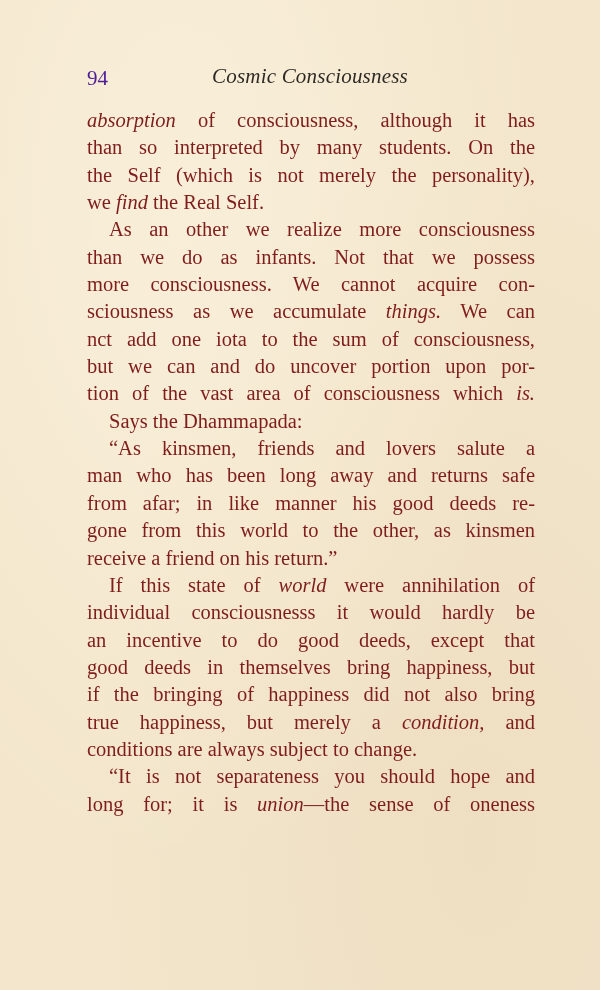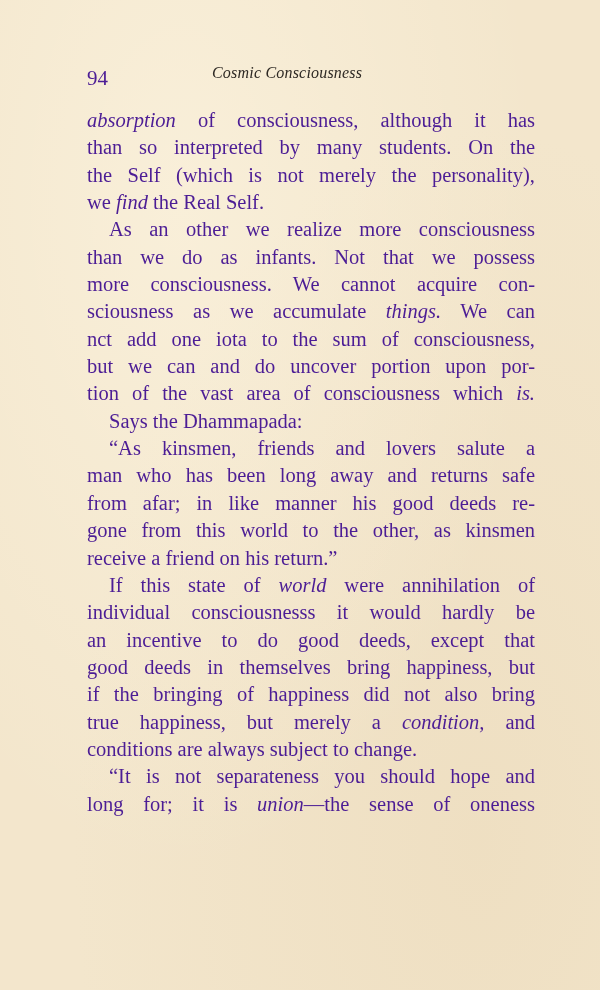--- a/index.html
+++ b/index.html
@@ -36,40 +36,40 @@
     left: 0;
     top: 2px;
     font-size: 21px;
     font-family: "Liberation Serif", serif;
     color: #4c1d95;
   }
   .running-title {
     position: absolute;
     left: 125px;
     top: 0;
-    font-size: 16px;
+    font-size: 21px;
     font-style: italic;
     color: #2e2924;
     letter-spacing: 0.2px;
   }
   .body-text {
     position: absolute;
     top: 107px;
     left: 0;
     width: 448px;
   }
   .line {
     display: block;
     height: 27.35px;
     line-height: 27.35px;
     font-size: 20.5px;
     white-space: nowrap;
     text-align: justify;
     text-align-last: justify;
-    color: #4c1d95;
+    color: #7f1d1d;
   }
   .line.last {
     text-align-last: left;
   }
   .line.indent {
     padding-left: 22px;
   }
   .line em {
     font-style: italic;
   }

